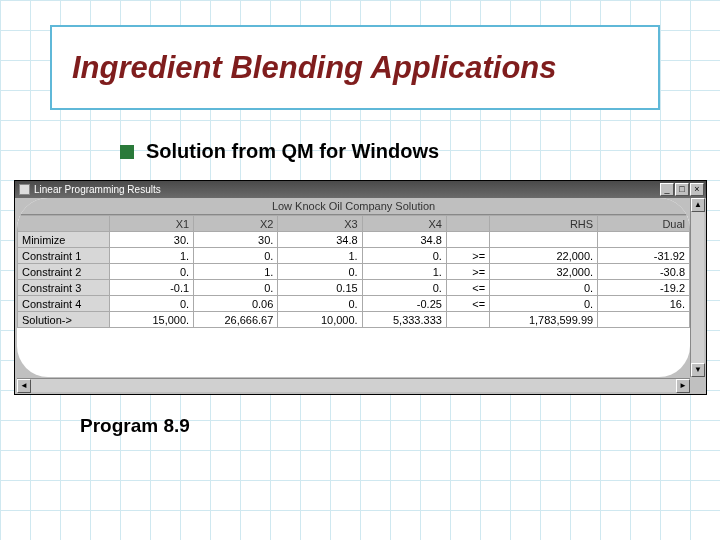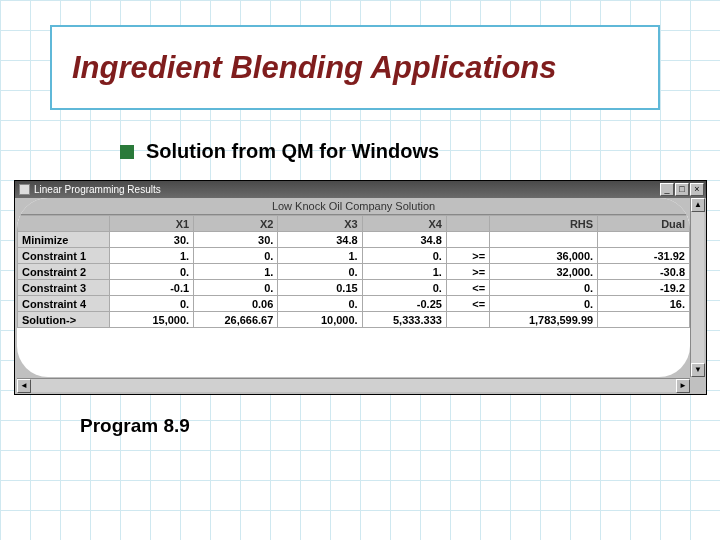--- a/index.html
+++ b/index.html
@@ -75,21 +75,21 @@
     display:flex; align-items:center; justify-content:center;
     font-size:11px; color:#333;
     border-bottom:1px solid #888;
   }
   .qm-table { width:100%; border-collapse:collapse; background:#fff; }
   .qm-table th, .qm-table td {
     border: 1px solid #aaa;
     padding: 1px 4px;
     height: 16px;
     font-size: 11px;
-    font-weight: bold;
+    font-weight: normal;
     text-align: right;
     white-space: nowrap;
   }
   .qm-table th { background:#bfbfbf; color:#333; }
   .qm-table td.rowhdr { text-align:left; background:#d7d7d7; }
   .col0 { width: 85px; }
   .colv { width: 78px; }
   .colop { width: 40px; text-align:center;}
   .colrhs { width: 100px;}
   .coldual { width: 85px;}
@@ -171,21 +171,21 @@
               <td class="colrhs"></td>
               <td class="coldual"></td>
             </tr>
             <tr>
               <td class="rowhdr col0">Constraint 1</td>
               <td class="colv">1.</td>
               <td class="colv">0.</td>
               <td class="colv">1.</td>
               <td class="colv">0.</td>
               <td class="colop">&gt;=</td>
-              <td class="colrhs">36,000.</td>
+              <td class="colrhs">22,000.</td>
               <td class="coldual">-31.92</td>
             </tr>
             <tr>
               <td class="rowhdr col0">Constraint 2</td>
               <td class="colv">0.</td>
               <td class="colv">1.</td>
               <td class="colv">0.</td>
               <td class="colv">1.</td>
               <td class="colop">&gt;=</td>
               <td class="colrhs">32,000.</td>

